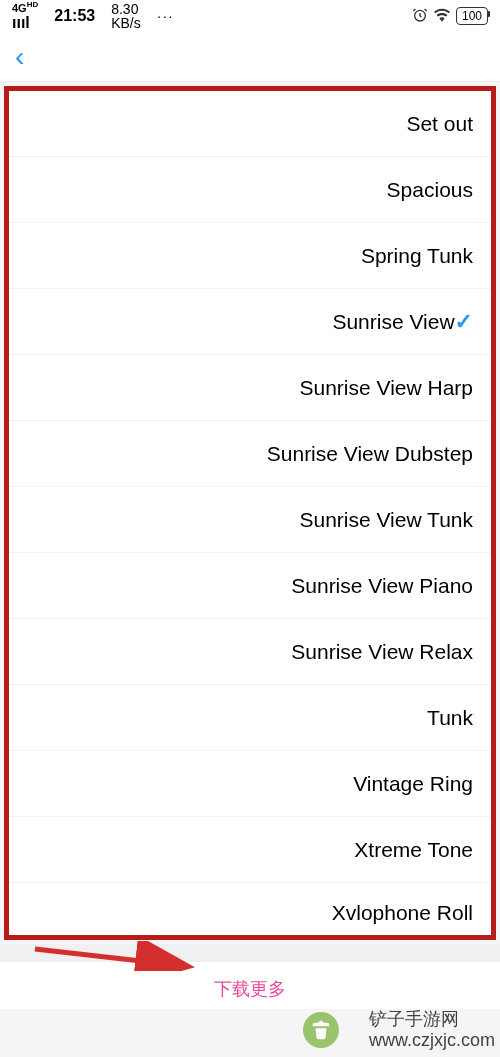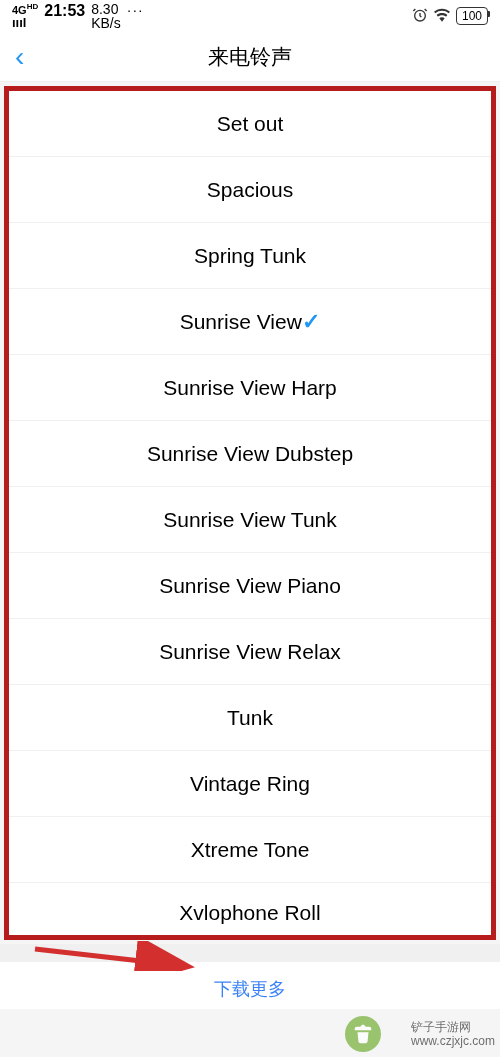--- a/index.html
+++ b/index.html
@@ -19,21 +19,22 @@
       height: 32px;
       display: flex;
       align-items: center;
       justify-content: space-between;
       padding: 0 12px;
       background: #fff;
       font-size: 13px;
     }
     .status-left {
       display: flex;
-      gap: 6px;
+      align-items: center;
+      gap: 16px;
     }
     .signal-icon {
       font-size: 11px;
       font-weight: bold;
     }
     .time {
       font-weight: 700;
       font-size: 16px;
     }
     .speed {
@@ -96,21 +97,21 @@
       border: 5px solid #B71C1C;
       background: #fff;
     }
     .ringtone-list {
       list-style: none;
     }
     .ringtone-item {
       height: 66px;
       display: flex;
       align-items: center;
-      justify-content: center;
+      justify-content: flex-end;
       padding: 0 18px;
       border-bottom: 1px solid #f0f0f0;
       font-size: 21px;
       color: #000;
     }
     .ringtone-item:last-child {
       border-bottom: none;
       height: 52px;
       align-items: flex-start;
       padding-top: 18px;
@@ -122,21 +123,21 @@
     }
     .footer-gap {
       height: 18px;
       background: #f0f0f0;
     }
     .footer {
       background: #fff;
       text-align: center;
       padding: 15px 0 8px;
       font-size: 18px;
-      color: #3b82f6;
+      color: #ec4899;
       position: relative;
     }
     .arrow {
       position: absolute;
       left: 30px;
       bottom: 38px;
       width: 170px;
       height: 30px;
       pointer-events: none;
     }
@@ -154,37 +155,37 @@
       height: 36px;
       background: #7CB342;
       border-radius: 50%;
       display: flex;
       align-items: center;
       justify-content: center;
       color: #fff;
       font-size: 20px;
     }
     .wm-text {
-      font-size: 12px;
-      color: #404040;
+      font-size: 18px;
+      color: #000000;
       line-height: 1.2;
       margin-left: 26px;
     }
     .wifi-icon, .alarm-icon {
       display: inline-block;
     }
   </style>
 </head>
 <body>
 
 <div class="status-bar">
   <div class="status-left">
     <span class="signal-icon">
       <span>4G</span><sup style="font-size:8px">HD</sup><br>
-      <span style="font-size:13px">ıııl</span>
+      <span style="font-size:16px">ıııl</span>
     </span>
     <span class="time">21:53</span>
     <span class="speed">
       <span>8.30</span><br><span>KB/s</span>
     </span>
     <span class="dots">···</span>
   </div>
   <div class="status-right">
     <span class="alarm-icon">
       <svg width="16" height="16" viewBox="0 0 24 24" fill="none" stroke="#333" stroke-width="2">
@@ -196,21 +197,20 @@
       <svg width="16" height="14" viewBox="0 0 24 20" fill="#333">
           <path d="M12 20l4-5c-2-2-6-2-8 0l4 5zm-8-10c4-4 12-4 16 0l-2 2.5c-3-3-9-3-12 0L4 10zm-4-5c7-6 17-6 24 0l-2 2.5c-5.5-5-14.5-5-20 0L0 5z"></path>
         </svg>
     </span>
     <span class="battery">100</span>
   </div>
 </div>
 
 <div class="header">
   <span class="back-btn">‹</span>
-  <span class="title">来电铃声</span>
 </div>
 
 <div class="content-wrap">
   <div class="highlight-box">
     <ul class="ringtone-list" id="ringtone-list">
         <li class="ringtone-item">
           <span>Set out</span>
         </li>
         <li class="ringtone-item">
           <span>Spacious</span>

